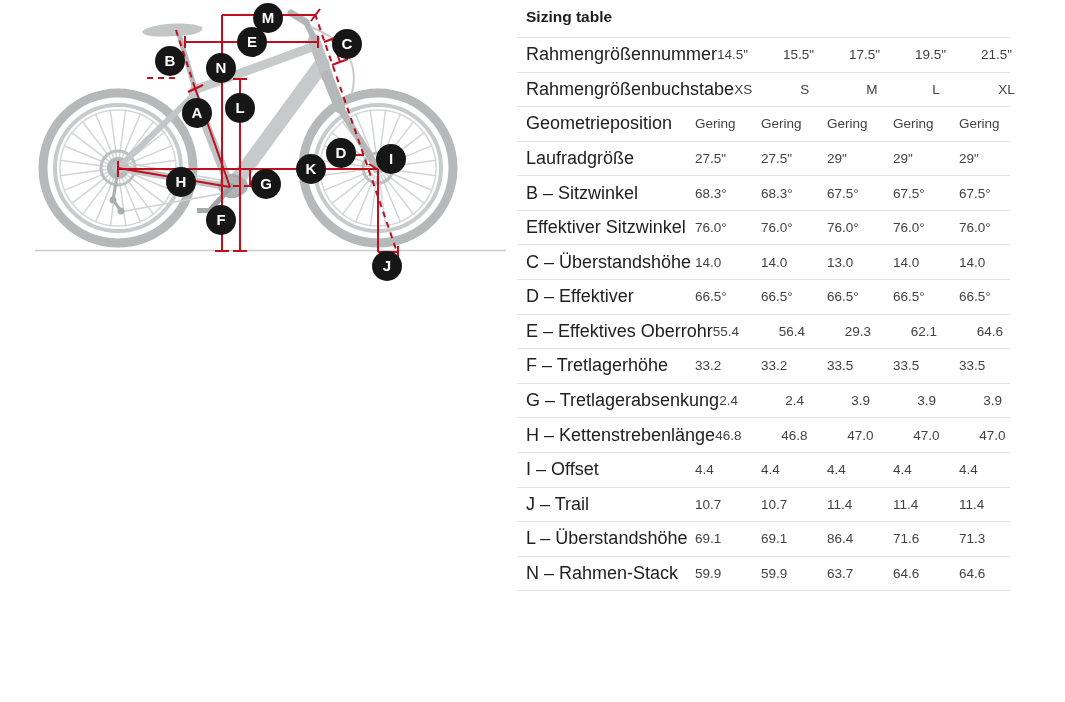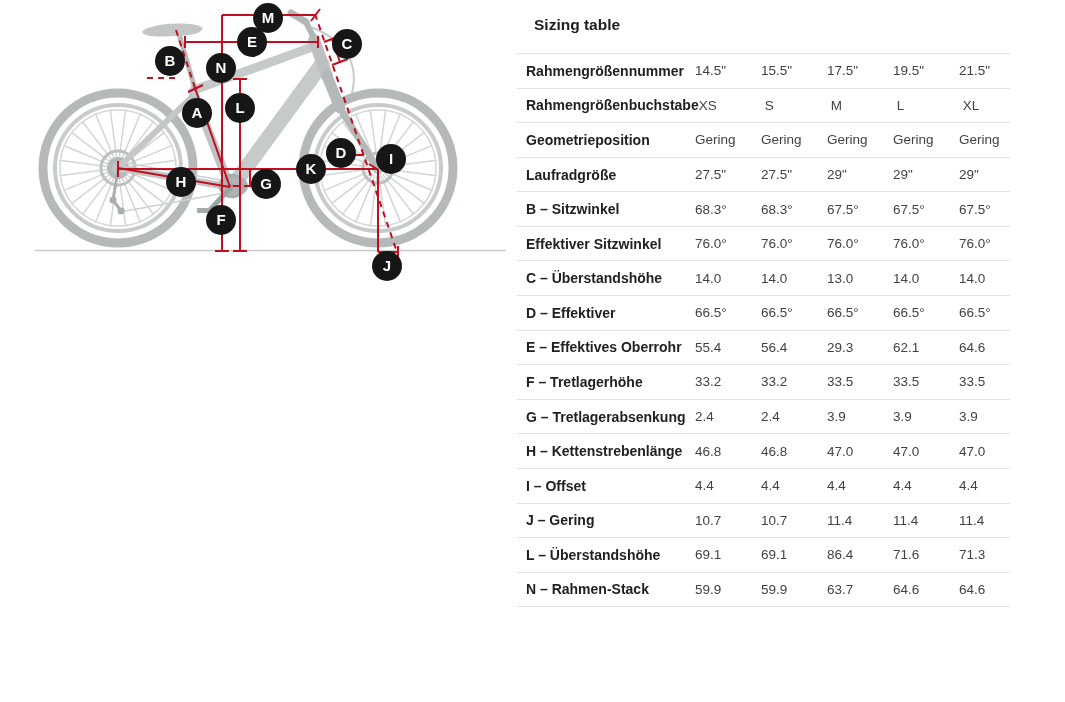--- a/index.html
+++ b/index.html
@@ -1,25 +1,25 @@
 <!DOCTYPE html>
 <html style="--red: #c00f1f;"><head>
 <meta charset="utf-8">
 <style>
   html,body{margin:0;padding:0;background:#fff;}
   .page{position:relative;width:1065px;height:702px;background:#fff;overflow:hidden;
         font-family:"Liberation Sans",sans-serif;-webkit-font-smoothing:antialiased;}
   .diagram{position:absolute;left:0;top:0;width:510px;height:300px;}
   .sizing{position:absolute;left:517px;top:0;width:493px;}
-  .sizing h2{margin:8px;box-sizing:border-box;height:37px;padding:7px 0 0 9px;
+  .sizing h2{margin:0;box-sizing:border-box;height:37px;padding:7px 0 0 9px;
              font-size:15.5px;line-height:20px;font-weight:700;color:#1e1e1e;}
   .ttable{border-bottom:1px solid #e2e2e2;}
   .trow{display:flex;align-items:center;height:34.58px;box-sizing:border-box;
         border-top:1px solid #e2e2e2;padding-left:9px;}
-  .tlabel{flex:0 0 169px;font-size:14px;font-weight:700;color:#212121;white-space:nowrap;}
+  .tlabel{flex:0 0 169px;font-size:18px;font-weight:400;color:#212121;white-space:nowrap;}
   .tcell{flex:0 0 66px;font-size:13.5px;font-weight:400;color:#424242;white-space:nowrap;}
   .red-line{stroke:var(--red,#c00f1f);stroke-width:2;fill:none;}
   .red-dash{stroke:var(--red,#c00f1f);stroke-width:2;fill:none;stroke-dasharray:6 5;}
   .bike{stroke-linecap:round;}
   .badge-letter{font:bold 15px "Liberation Sans",sans-serif;fill:#fff;}
 </style>
 </head>
 <body>
 
 <div class="page">
@@ -316,21 +316,21 @@
         </div>
         <div class="trow">
           <div class="tlabel">I – Offset</div>
           <div class="tcell">4.4</div>
           <div class="tcell">4.4</div>
           <div class="tcell">4.4</div>
           <div class="tcell">4.4</div>
           <div class="tcell">4.4</div>
         </div>
         <div class="trow">
-          <div class="tlabel">J – Gering</div>
+          <div class="tlabel">J – Trail</div>
           <div class="tcell">10.7</div>
           <div class="tcell">10.7</div>
           <div class="tcell">11.4</div>
           <div class="tcell">11.4</div>
           <div class="tcell">11.4</div>
         </div>
         <div class="trow">
           <div class="tlabel">L – Überstandshöhe</div>
           <div class="tcell">69.1</div>
           <div class="tcell">69.1</div>

